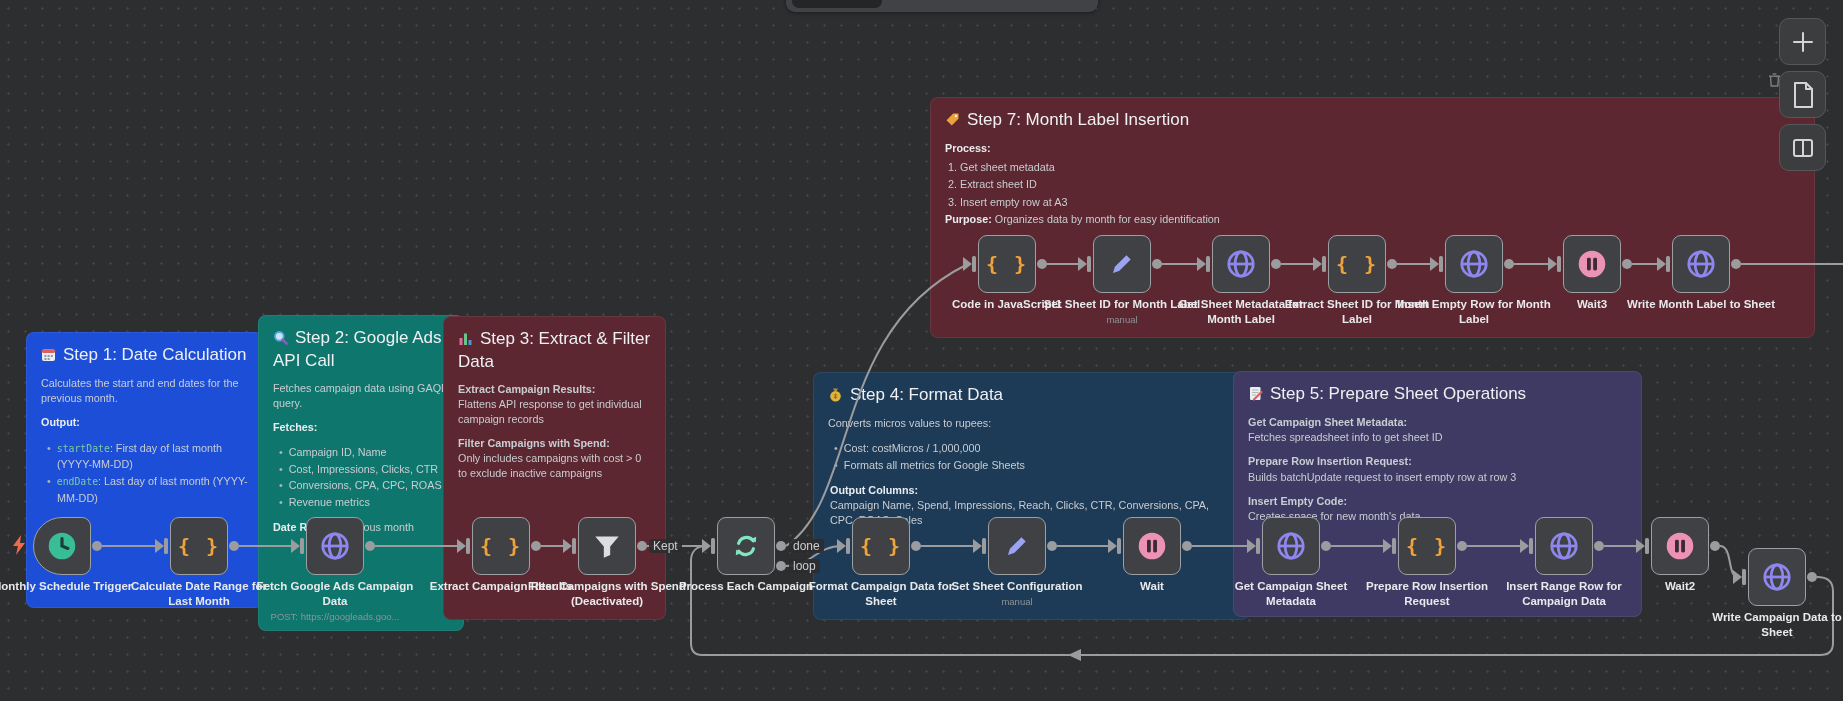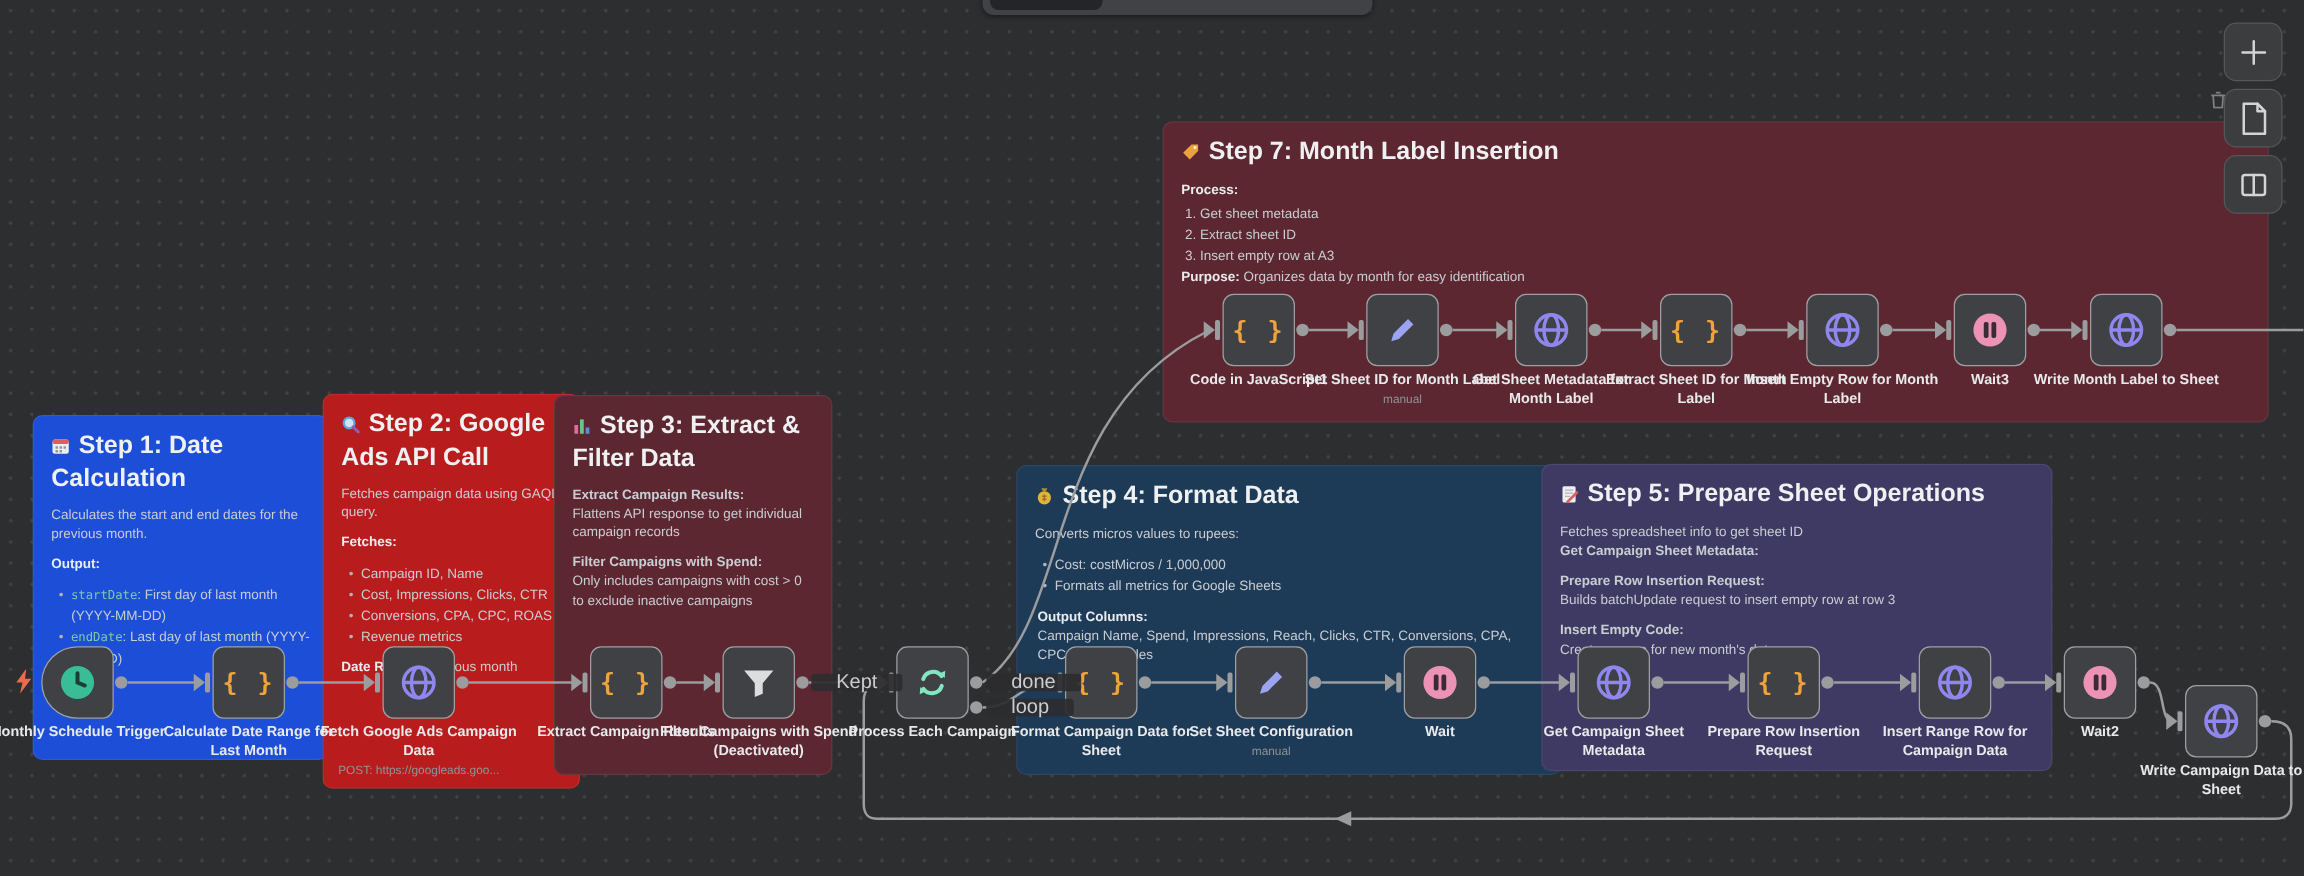--- a/index.html
+++ b/index.html
@@ -19,21 +19,21 @@
   .tab.active{background:#232527;color:#f2f3f4;padding:7px 26px}
   
   .ctrlbtn{position:absolute;left:1779px;width:45px;height:45px;z-index:6;
     background:#3b3d3f;border:1px solid #55575a;border-radius:10px;
     display:flex;align-items:center;justify-content:center;cursor:pointer}
   .ctrlbtn svg{stroke:#d2d4d6;fill:none;stroke-width:2;stroke-linecap:round;stroke-linejoin:round}
   .mini-trash{position:absolute;left:1768px;top:73px;z-index:6;opacity:.85}
   
   .sticky{position:absolute;z-index:1;border-radius:8px;border:1px solid rgba(255,255,255,.07);
     padding:11px 14px;box-sizing:border-box;overflow:hidden}
-  .s-title{font-size:20px;font-weight:700;color:#eef0f2;margin:0 0 9px 0;line-height:1.25;display:block}
+  .s-title{font-size:17px;font-weight:400;color:#eef0f2;margin:0 0 9px 0;line-height:1.25;display:block}
   .s-title .s-ico{display:inline-block;vertical-align:-2px;margin-right:7px}
   .sticky p{margin:0 0 9px 0;font-size:10.8px;line-height:1.4;color:#c8cdd1}
   .sticky .blabel{font-weight:700;color:#e9edef}
   .sticky ul{list-style:none;margin:0 0 9px 0;padding:0 0 0 4px}
   .sticky li{font-size:10.8px;line-height:1.55;color:#c8cdd1;padding-left:12px;text-indent:-10px}
   .sticky li::before{content:"\2022";margin-right:6px;color:#aeb4b8}
   .sticky code{font-family:"DejaVu Sans Mono",monospace;font-size:9.8px;color:#7bcaa4}
   .indent{margin-left:2px}
   .sec{margin-bottom:9px}
   .sec .t{font-size:10.8px;line-height:1.4;color:#c8cdd1;margin:0}
@@ -42,22 +42,22 @@
   .nbox{width:58px;height:58px;background:#3f4144;border:1.7px solid #9da0a2;border-radius:9px;
     box-sizing:border-box;display:flex;align-items:center;justify-content:center;cursor:pointer}
   .nbox.trig{border-radius:29px 9px 9px 29px}
   .nlabelwrap{position:absolute;top:62px;left:50%;transform:translateX(-50%);width:158px;text-align:center}
   .nlabel{font-size:11.5px;font-weight:600;color:#e7e9eb;line-height:1.3}
   .nsub{font-size:9.5px;color:#8f9397;margin-top:2px}
   .code-ic{font-family:"DejaVu Sans Mono",monospace;font-size:20px;font-weight:bold;color:#f0a33c;letter-spacing:2px}
   .ni{width:34px;height:34px}
   
   #wires{position:absolute;left:0;top:0;z-index:2}
-  .portlabel{position:absolute;z-index:4;font-size:16px;color:#cbcdce;background:rgba(44,45,47,.92);
-    border-radius:3px;padding:0 20px;line-height:14px}
+  .portlabel{position:absolute;z-index:4;font-size:12px;color:#cbcdce;background:rgba(44,45,47,.92);
+    border-radius:3px;padding:0 4px;line-height:14px}
   .bolt{position:absolute;left:12px;top:535px;z-index:4}
 </style>
 </head>
 <body>
 
 <svg width="0" height="0" style="position:absolute">
   <defs>
     <symbol id="g-globe" viewBox="0 0 32 32">
       <g fill="none" stroke="#8f86ee" stroke-width="2.6">
         <circle cx="16" cy="16" r="11.5"></circle>
@@ -141,21 +141,21 @@
     </span><span>Step 1: Date Calculation</span>
   </div>
   <p>Calculates the start and end dates for the previous month.</p>
   <p class="blabel">Output:</p>
   <ul>
     <li><code>startDate</code><span>: First day of last month (YYYY-MM-DD)</span></li>
     <li><code>endDate</code><span>: Last day of last month (YYYY-MM-DD)</span></li>
   </ul>
 </div>
 
-<div class="sticky" style="left:258px;top:315px;width:206px;height:316px;background:#b91c1c">
+<div class="sticky" style="left:258px;top:315px;width:206px;height:316px;background:#0f766e">
   <div class="s-title">
     <span class="s-ico">
       <svg width="15" height="15" viewBox="0 0 15 15">
           <circle cx="6.3" cy="6.3" r="4.3" fill="#cfe3f5" stroke="#58a6dd" stroke-width="1.8"></circle>
           <line x1="9.6" y1="9.6" x2="13.6" y2="13.6" stroke="#8a5fc0" stroke-width="2.4" stroke-linecap="round"></line>
         </svg>
     </span><span>Step 2: Google Ads API Call</span>
   </div>
   <p>Fetches campaign data using GAQL query.</p>
   <p class="blabel">Fetches:</p>
@@ -217,22 +217,22 @@
           <g stroke="#b0b5ba" stroke-width="1">
             <line x1="4" y1="4" x2="10.5" y2="4"></line>
             <line x1="4" y1="6.5" x2="10.5" y2="6.5"></line>
             <line x1="4" y1="9" x2="8" y2="9"></line>
           </g>
           <line x1="6" y1="13.5" x2="13.5" y2="6" stroke="#e05d5d" stroke-width="2.2" stroke-linecap="round"></line>
         </svg>
     </span><span>Step 5: Prepare Sheet Operations</span>
   </div>
   <div class="sec">
+    <p class="t blabel">Get Campaign Sheet Metadata:</p>
     <p class="t">Fetches spreadsheet info to get sheet ID</p>
-    <p class="t blabel">Get Campaign Sheet Metadata:</p>
   </div>
   <div class="sec">
     <p class="t blabel">Prepare Row Insertion Request:</p>
     <p class="t">Builds batchUpdate request to insert empty row at row 3</p>
   </div>
   <div class="sec">
     <p class="t blabel">Insert Empty Code:</p>
     <p class="t">Creates space for new month's data</p>
   </div>
 </div>

